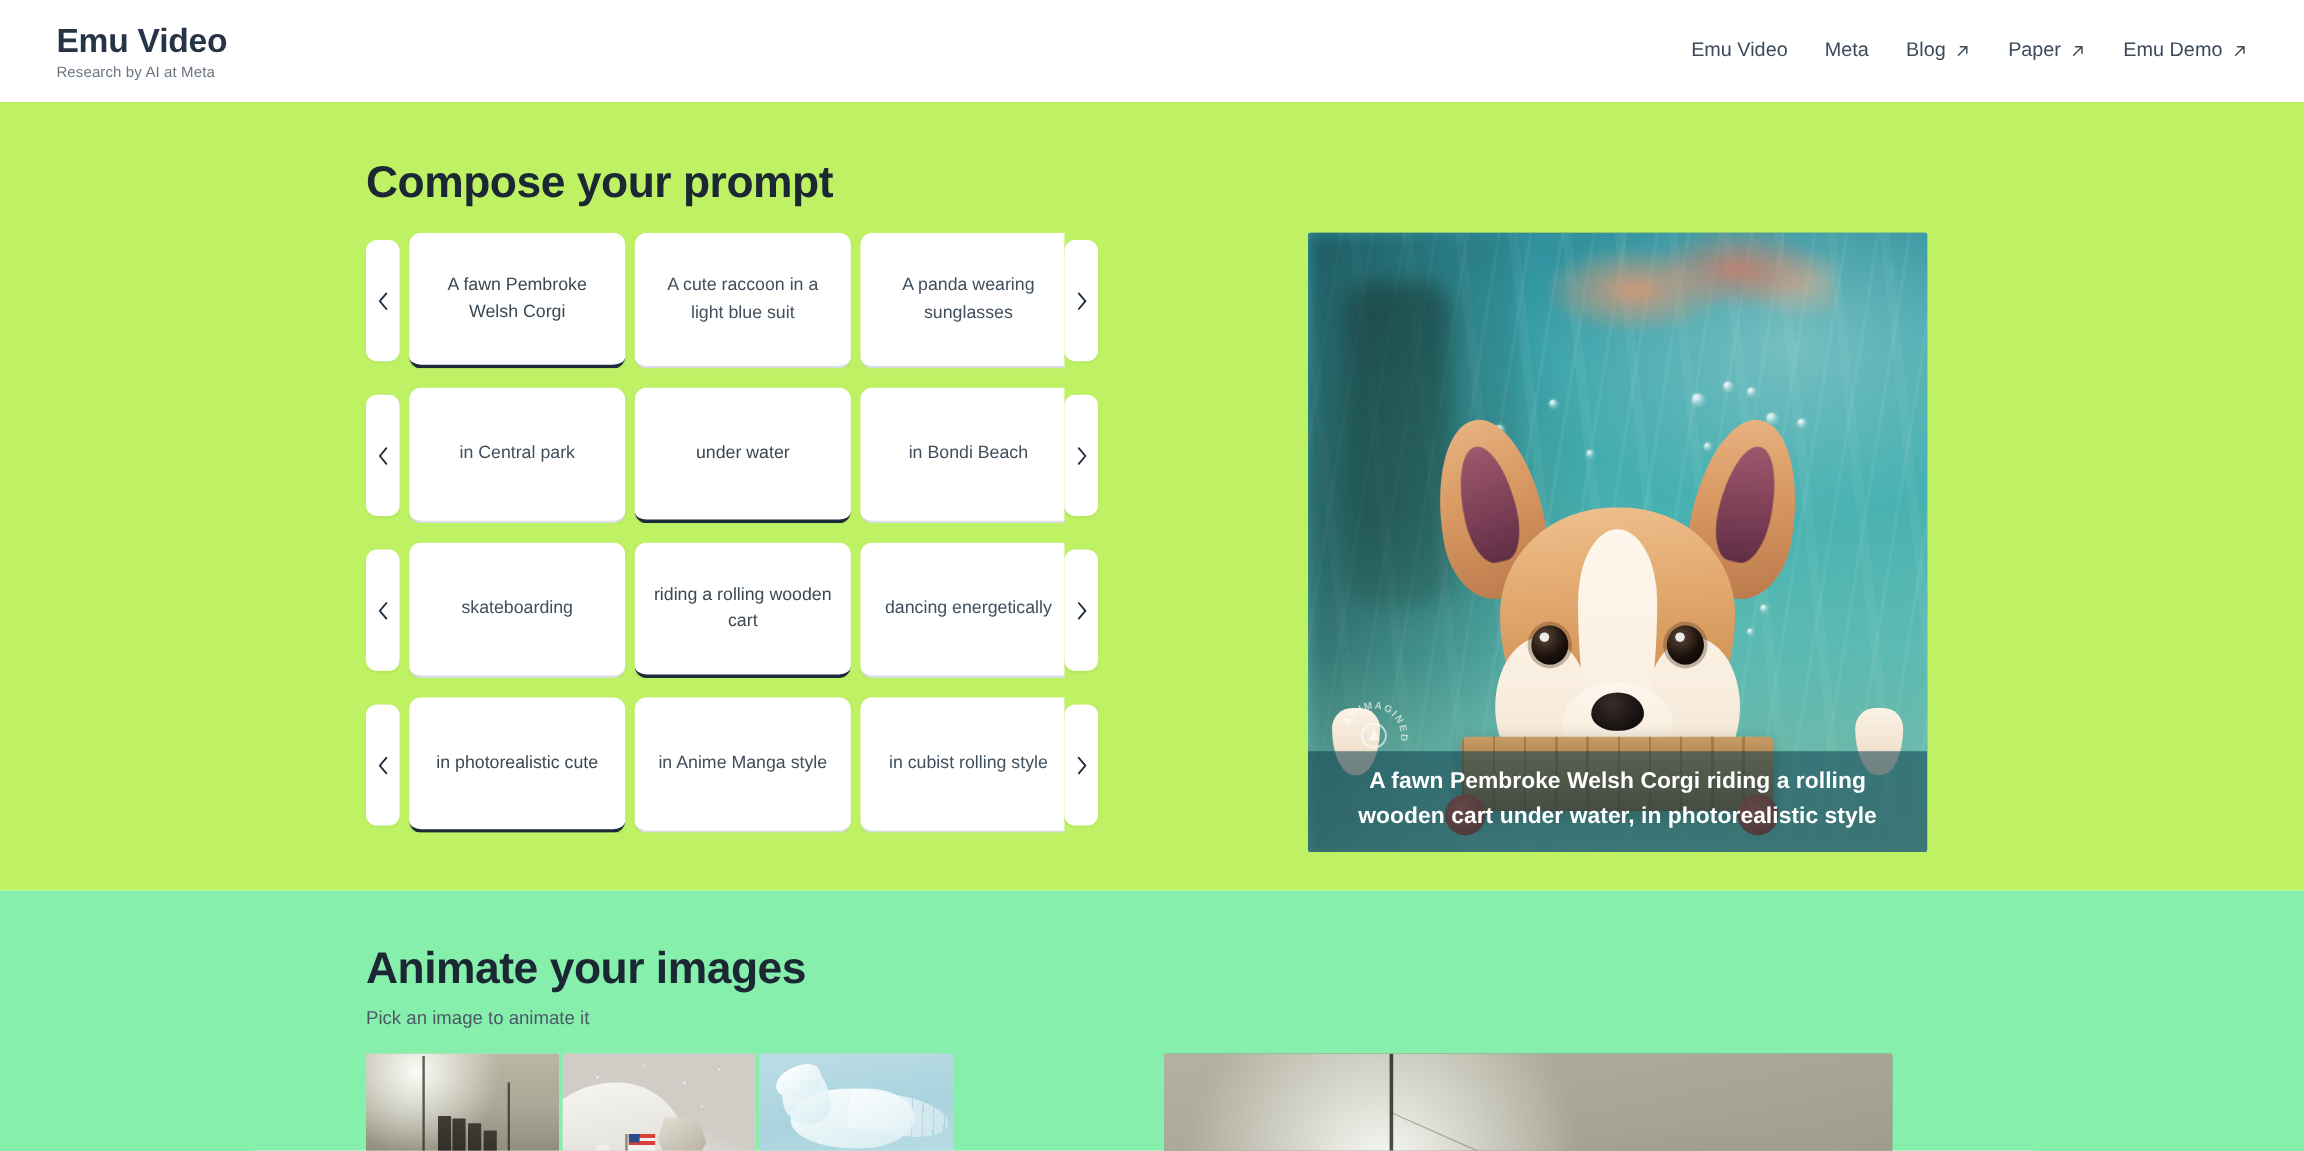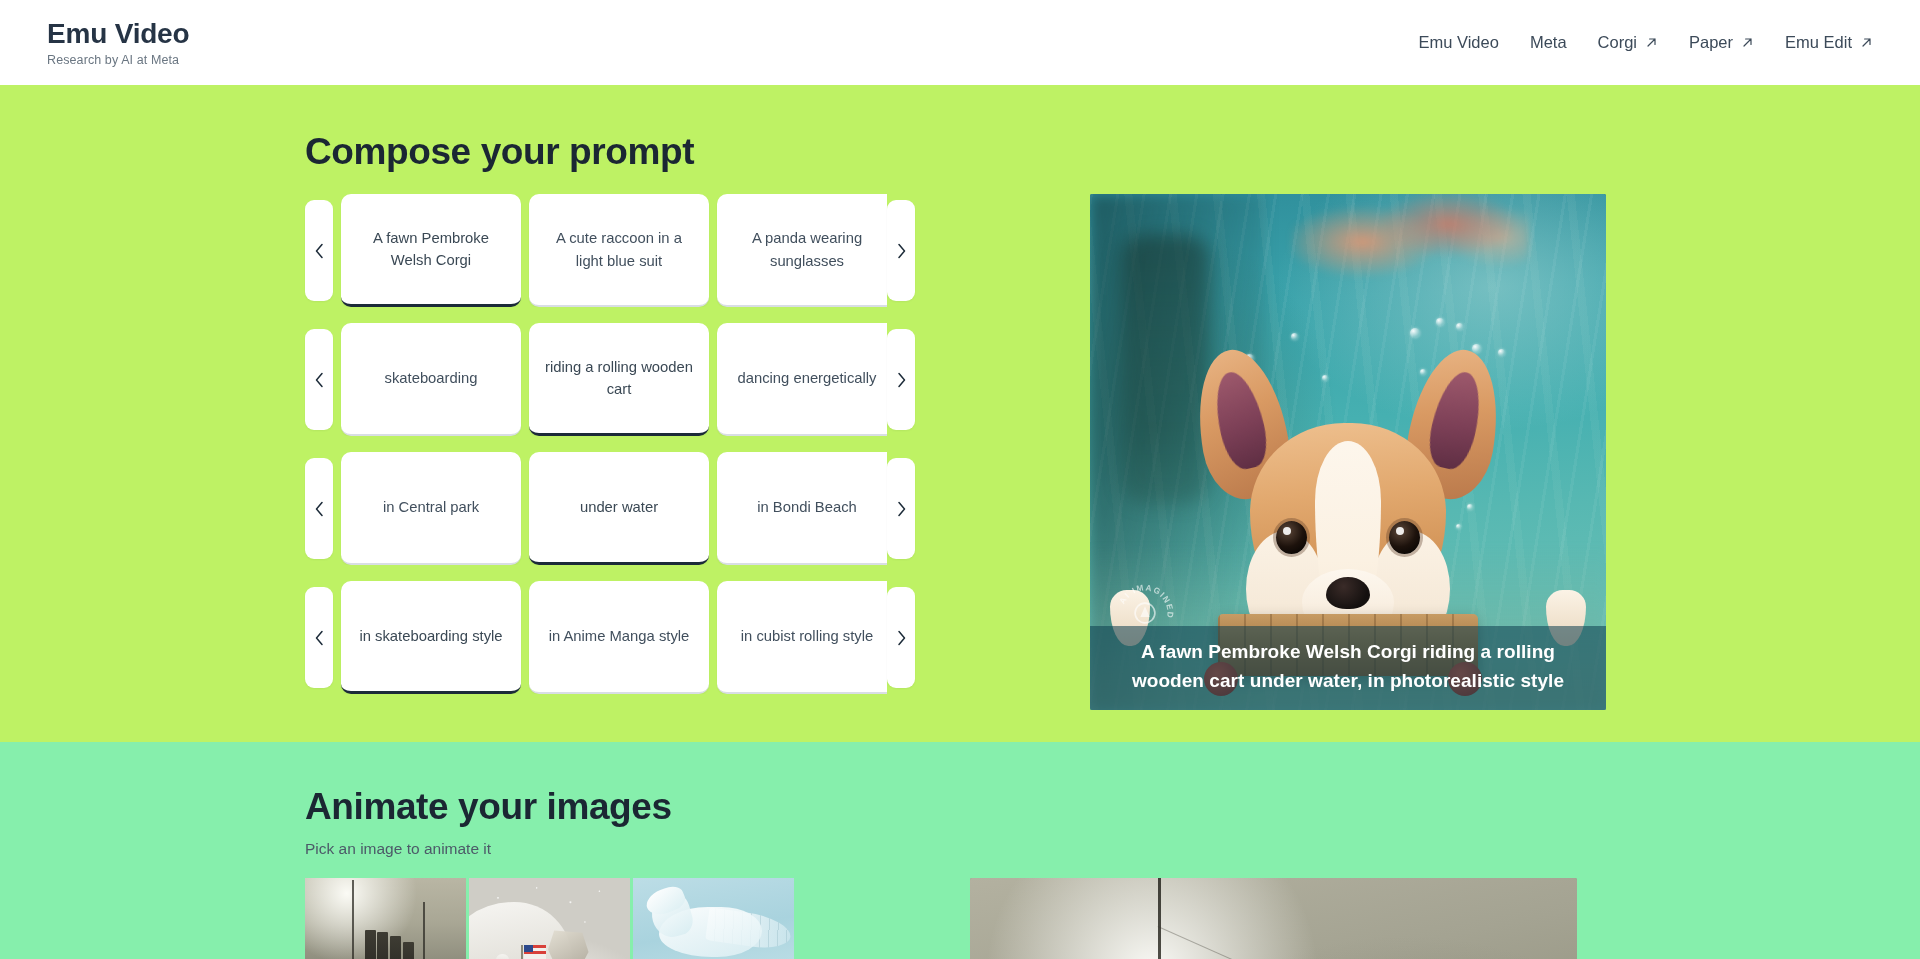--- a/index.html
+++ b/index.html
@@ -505,37 +505,37 @@
   </div>
 
   <nav class="main-nav">
     <a class="nav-item">
       <span>Emu Video</span>
     </a>
     <a class="nav-item">
       <span>Meta</span>
     </a>
     <a class="nav-item">
-      <span>Corgi</span>
+      <span>Blog</span>
       <span class="ext-arrow">
         <svg viewBox="0 0 13 13">
             <path d="M3 10L10 3M10 3H4.6M10 3v5.4" fill="none" stroke="#3c4a59" stroke-width="1.2" stroke-linecap="round" stroke-linejoin="round"></path>
           </svg>
       </span>
     </a>
     <a class="nav-item">
       <span>Paper</span>
       <span class="ext-arrow">
         <svg viewBox="0 0 13 13">
             <path d="M3 10L10 3M10 3H4.6M10 3v5.4" fill="none" stroke="#3c4a59" stroke-width="1.2" stroke-linecap="round" stroke-linejoin="round"></path>
           </svg>
       </span>
     </a>
     <a class="nav-item">
-      <span>Emu Edit</span>
+      <span>Emu Demo</span>
       <span class="ext-arrow">
         <svg viewBox="0 0 13 13">
             <path d="M3 10L10 3M10 3H4.6M10 3v5.4" fill="none" stroke="#3c4a59" stroke-width="1.2" stroke-linecap="round" stroke-linejoin="round"></path>
           </svg>
       </span>
     </a>
   </nav>
 </header>
 
 <section class="compose-section">
@@ -564,59 +564,59 @@
           </button>
         </div>
 
         <div class="carousel-row">
           <button class="arrow-btn">
             <svg viewBox="0 0 11 16">
                 <path d="M8 1.5L2.5 8L8 14.5" fill="none" stroke="#1c2b39" stroke-width="1.5" stroke-linecap="round" stroke-linejoin="round"></path>
               </svg>
           </button>
           <div class="cards-track">
-            <button class="word-card">skateboarding</button>
-            <button class="word-card selected">riding a rolling wooden cart</button>
-            <button class="word-card">dancing energetically</button>
+            <button class="word-card">in Central park</button>
+            <button class="word-card selected">under water</button>
+            <button class="word-card">in Bondi Beach</button>
 
           </div>
           <button class="arrow-btn">
             <svg viewBox="0 0 11 16">
                 <path d="M3 1.5L8.5 8L3 14.5" fill="none" stroke="#1c2b39" stroke-width="1.5" stroke-linecap="round" stroke-linejoin="round"></path>
               </svg>
           </button>
         </div>
 
         <div class="carousel-row">
           <button class="arrow-btn">
             <svg viewBox="0 0 11 16">
                 <path d="M8 1.5L2.5 8L8 14.5" fill="none" stroke="#1c2b39" stroke-width="1.5" stroke-linecap="round" stroke-linejoin="round"></path>
               </svg>
           </button>
           <div class="cards-track">
-            <button class="word-card">in Central park</button>
-            <button class="word-card selected">under water</button>
-            <button class="word-card">in Bondi Beach</button>
+            <button class="word-card">skateboarding</button>
+            <button class="word-card selected">riding a rolling wooden cart</button>
+            <button class="word-card">dancing energetically</button>
 
           </div>
           <button class="arrow-btn">
             <svg viewBox="0 0 11 16">
                 <path d="M3 1.5L8.5 8L3 14.5" fill="none" stroke="#1c2b39" stroke-width="1.5" stroke-linecap="round" stroke-linejoin="round"></path>
               </svg>
           </button>
         </div>
 
         <div class="carousel-row">
           <button class="arrow-btn">
             <svg viewBox="0 0 11 16">
                 <path d="M8 1.5L2.5 8L8 14.5" fill="none" stroke="#1c2b39" stroke-width="1.5" stroke-linecap="round" stroke-linejoin="round"></path>
               </svg>
           </button>
           <div class="cards-track">
-            <button class="word-card selected">in skateboarding style</button>
+            <button class="word-card selected">in photorealistic cute</button>
             <button class="word-card">in Anime Manga style</button>
             <button class="word-card">in cubist rolling style</button>
 
           </div>
           <button class="arrow-btn">
             <svg viewBox="0 0 11 16">
                 <path d="M3 1.5L8.5 8L3 14.5" fill="none" stroke="#1c2b39" stroke-width="1.5" stroke-linecap="round" stroke-linejoin="round"></path>
               </svg>
           </button>
         </div>

